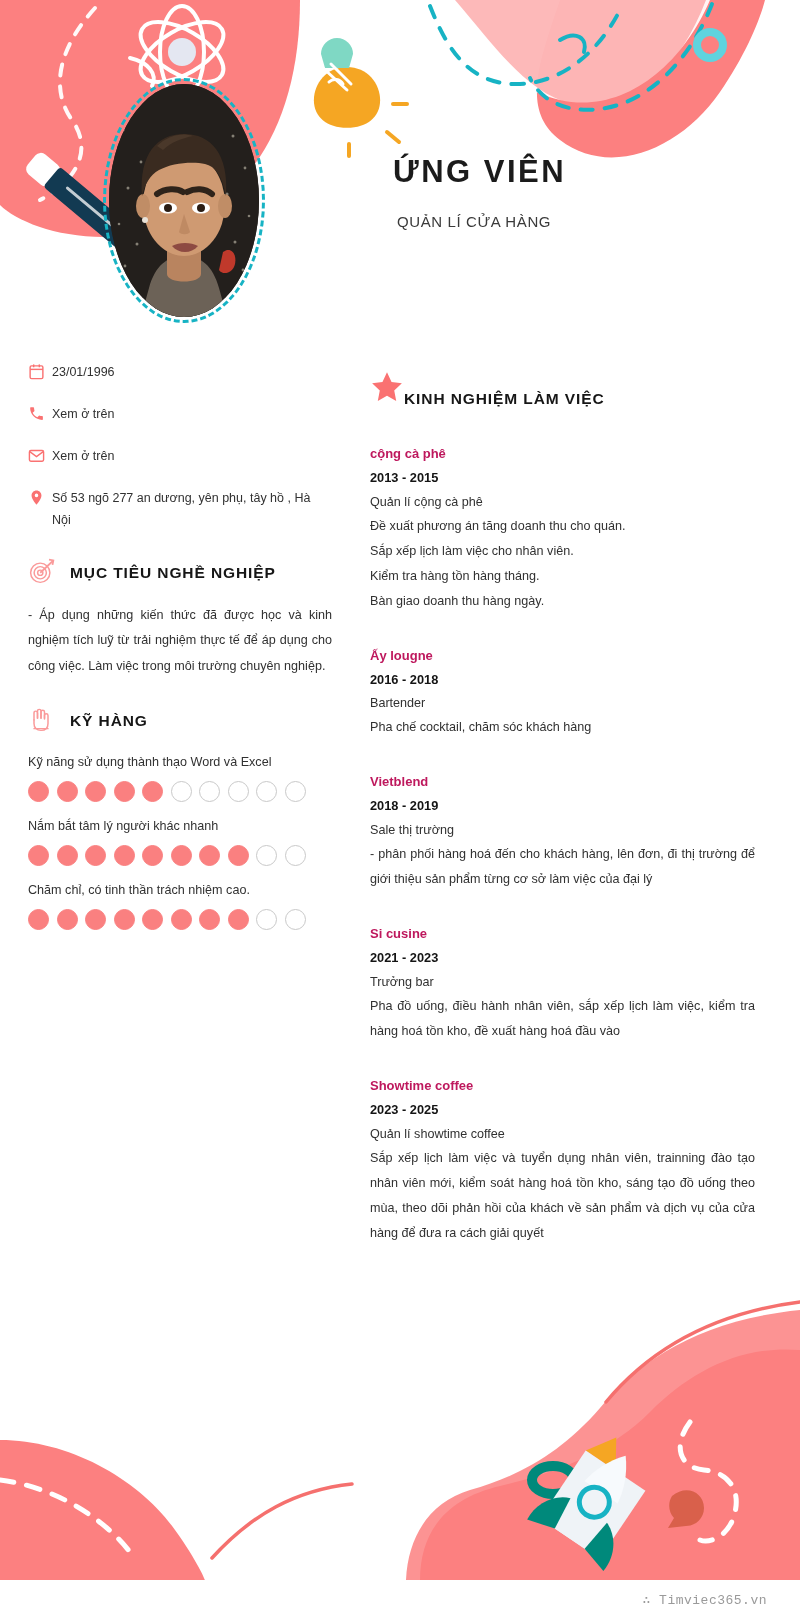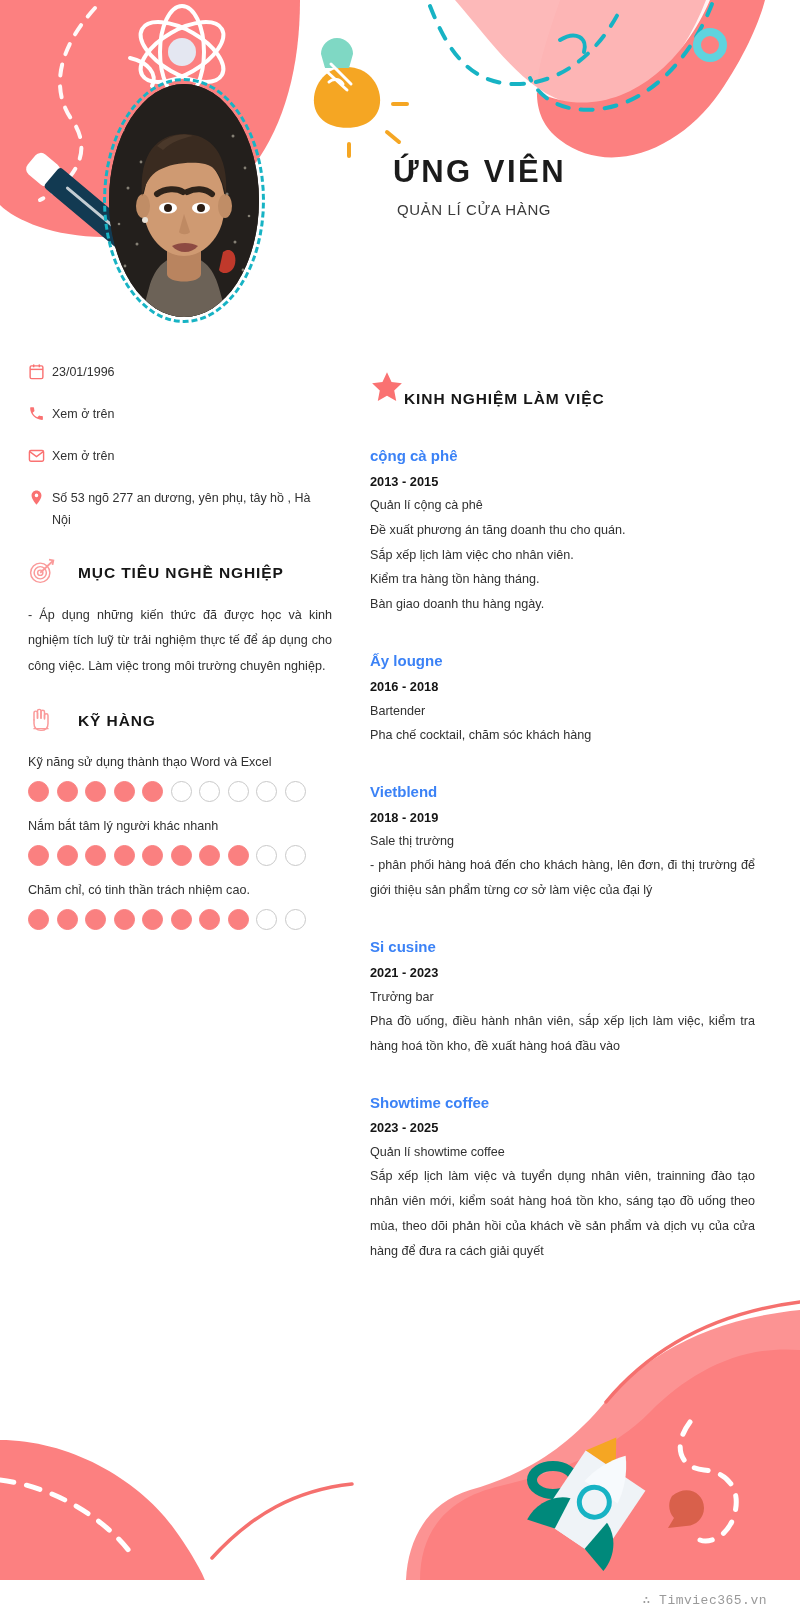--- a/index.html
+++ b/index.html
@@ -56,21 +56,21 @@
     font-size: 31px;
     font-weight: bold;
     letter-spacing: 2.5px;
     color: #1b1b1b;
     line-height: 1.1;
   }
   .cand-role {
     font-size: 15px;
     letter-spacing: 0.6px;
     color: #3a3a3a;
-    margin-top: 12px;
+    margin-top: 24px;
     margin-left: 4px;
   }
 
   
   .columns {
     position: relative;
     display: flex;
     padding-top: 10px;
     z-index: 5;
   }
@@ -100,21 +100,21 @@
   .contact-txt {
     font-size: 12.5px;
     line-height: 1.72;
     color: #313131;
   }
 
   
   .sec-head {
     display: flex;
     align-items: center;
-    gap: 20px;
+    gap: 12px;
     margin-top: 26px;
     margin-bottom: 14px;
   }
   .sec-ico { width: 30px; min-width: 30px; color: #fa9a9a; }
   .sec-title {
     font-size: 15.5px;
     font-weight: bold;
     letter-spacing: 0.9px;
     color: #161616;
   }
@@ -155,23 +155,23 @@
   }
   .star-ico { width: 34px; min-width: 34px; color: #fa7272; }
   .exp-title {
     font-size: 15.5px;
     font-weight: bold;
     letter-spacing: 0.9px;
     color: #161616;
   }
   .job { margin-bottom: 30px; }
   .job-company {
-    font-size: 15px;
+    font-size: 13px;
     font-weight: bold;
-    color: #3b82f6;
+    color: #be185d;
     line-height: 1.85;
   }
   .job-period {
     font-size: 12.8px;
     font-weight: bold;
     color: #141414;
     line-height: 1.85;
   }
   .job-role {
     font-size: 12.6px;

